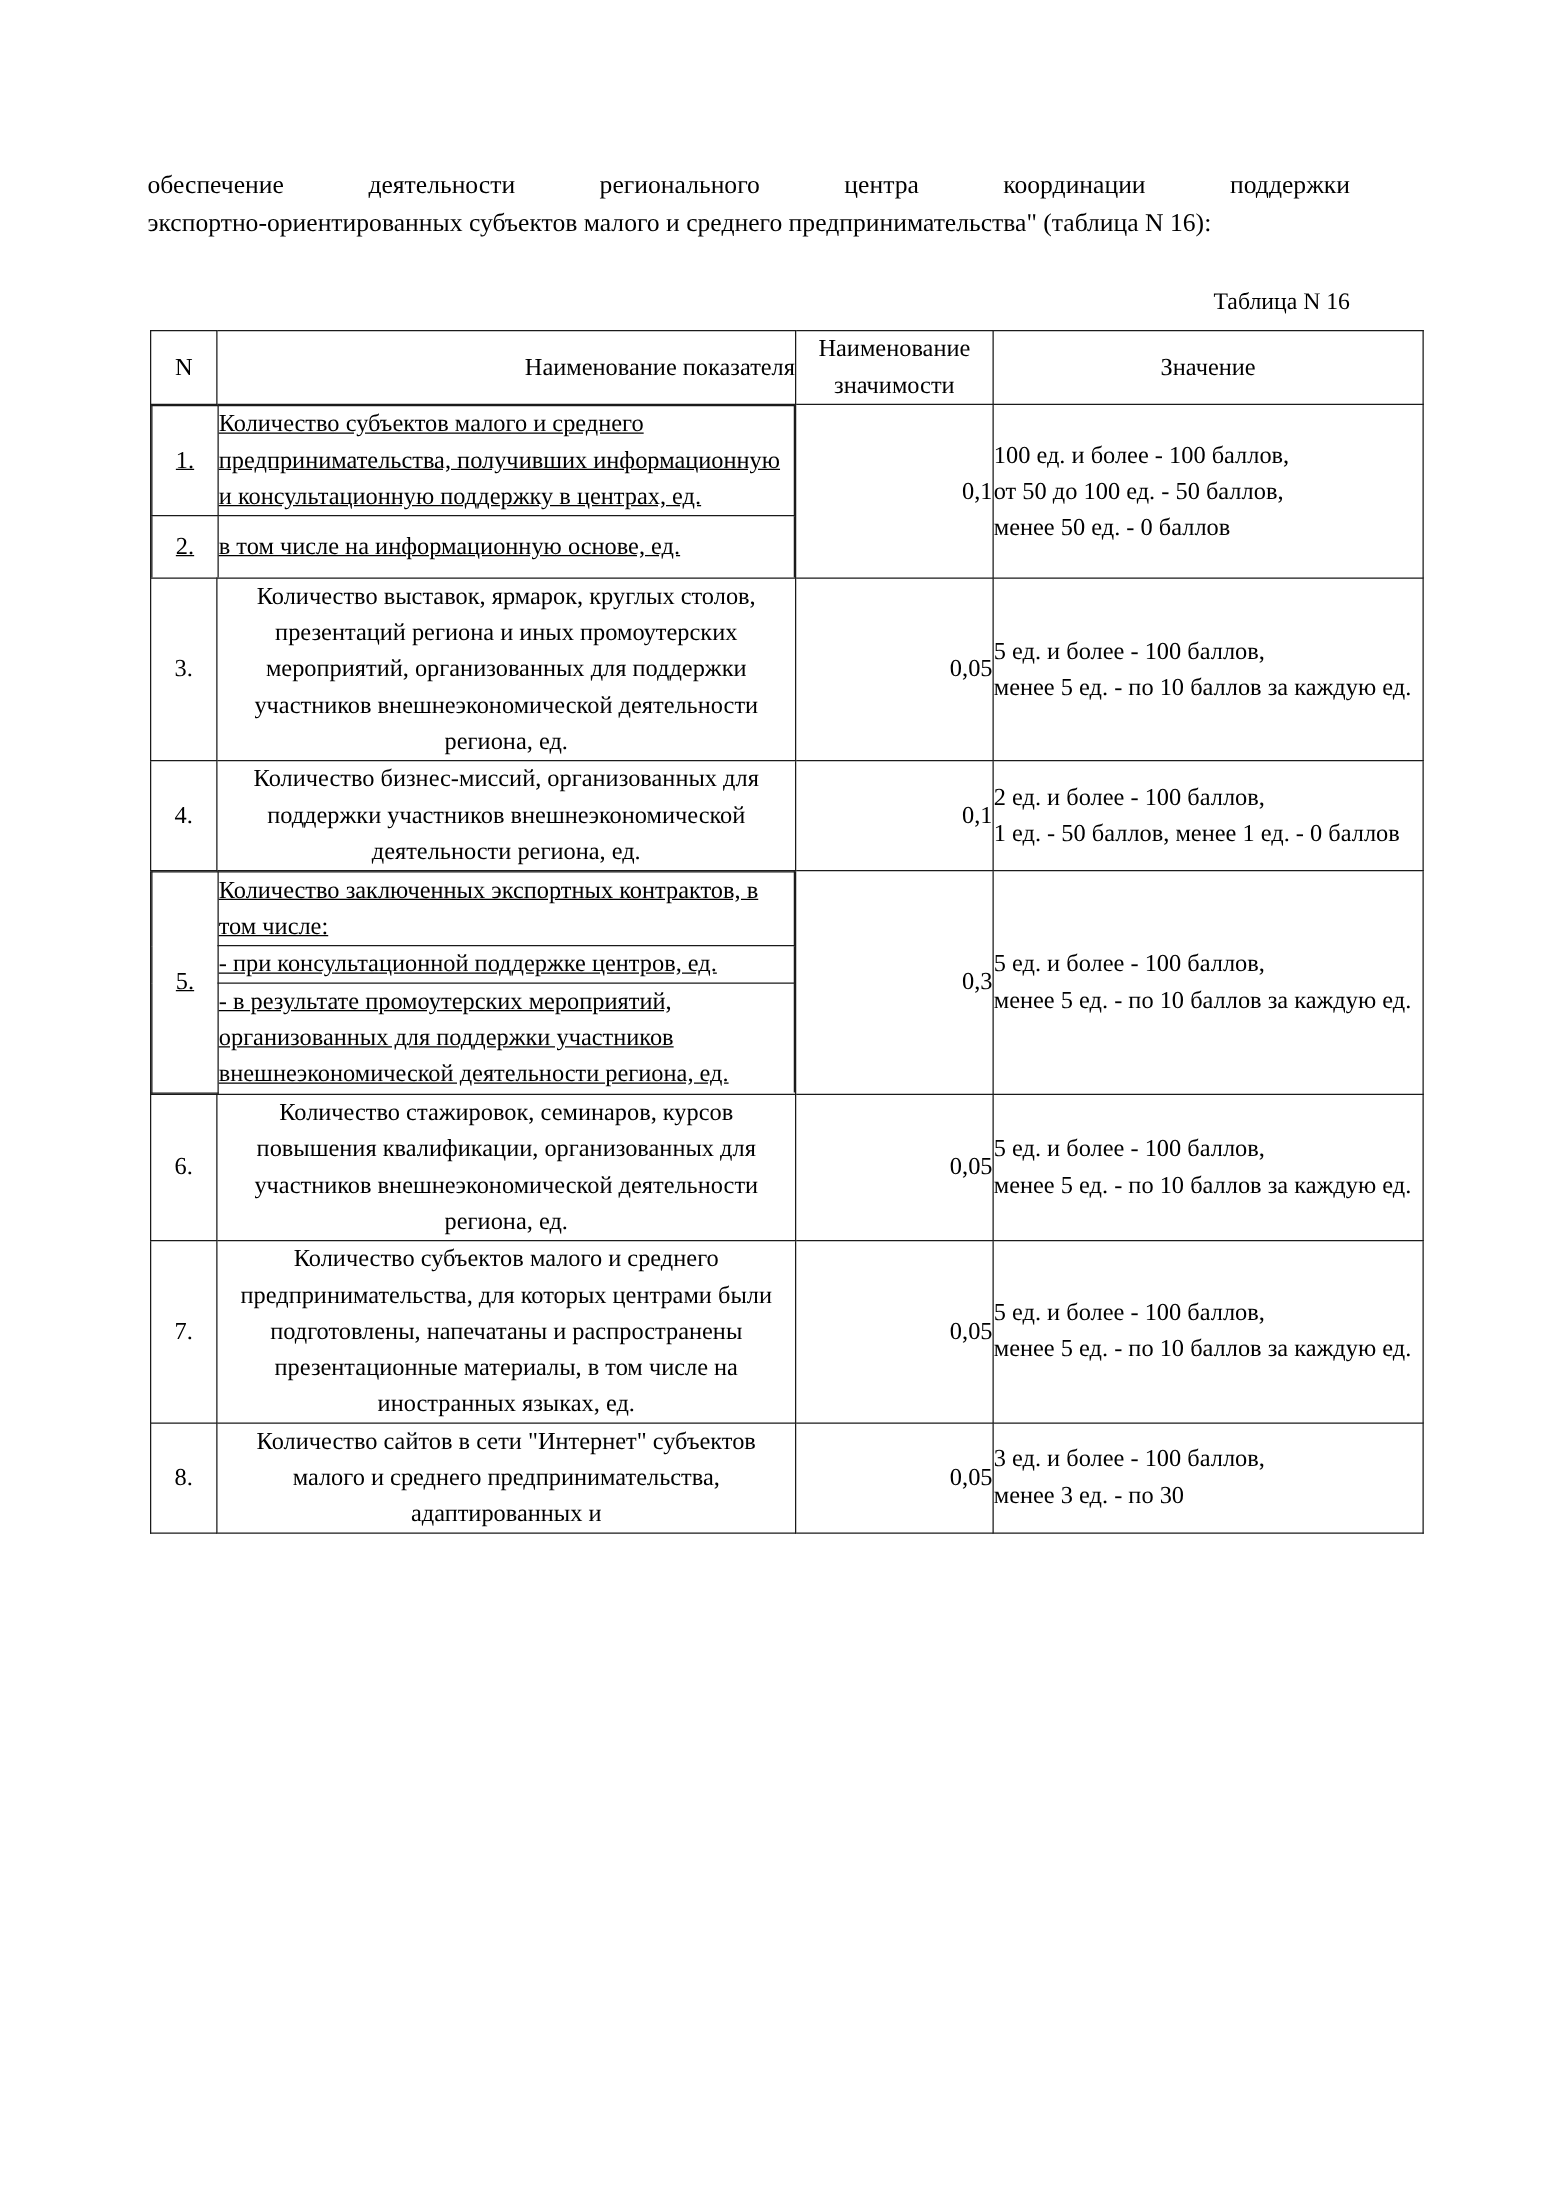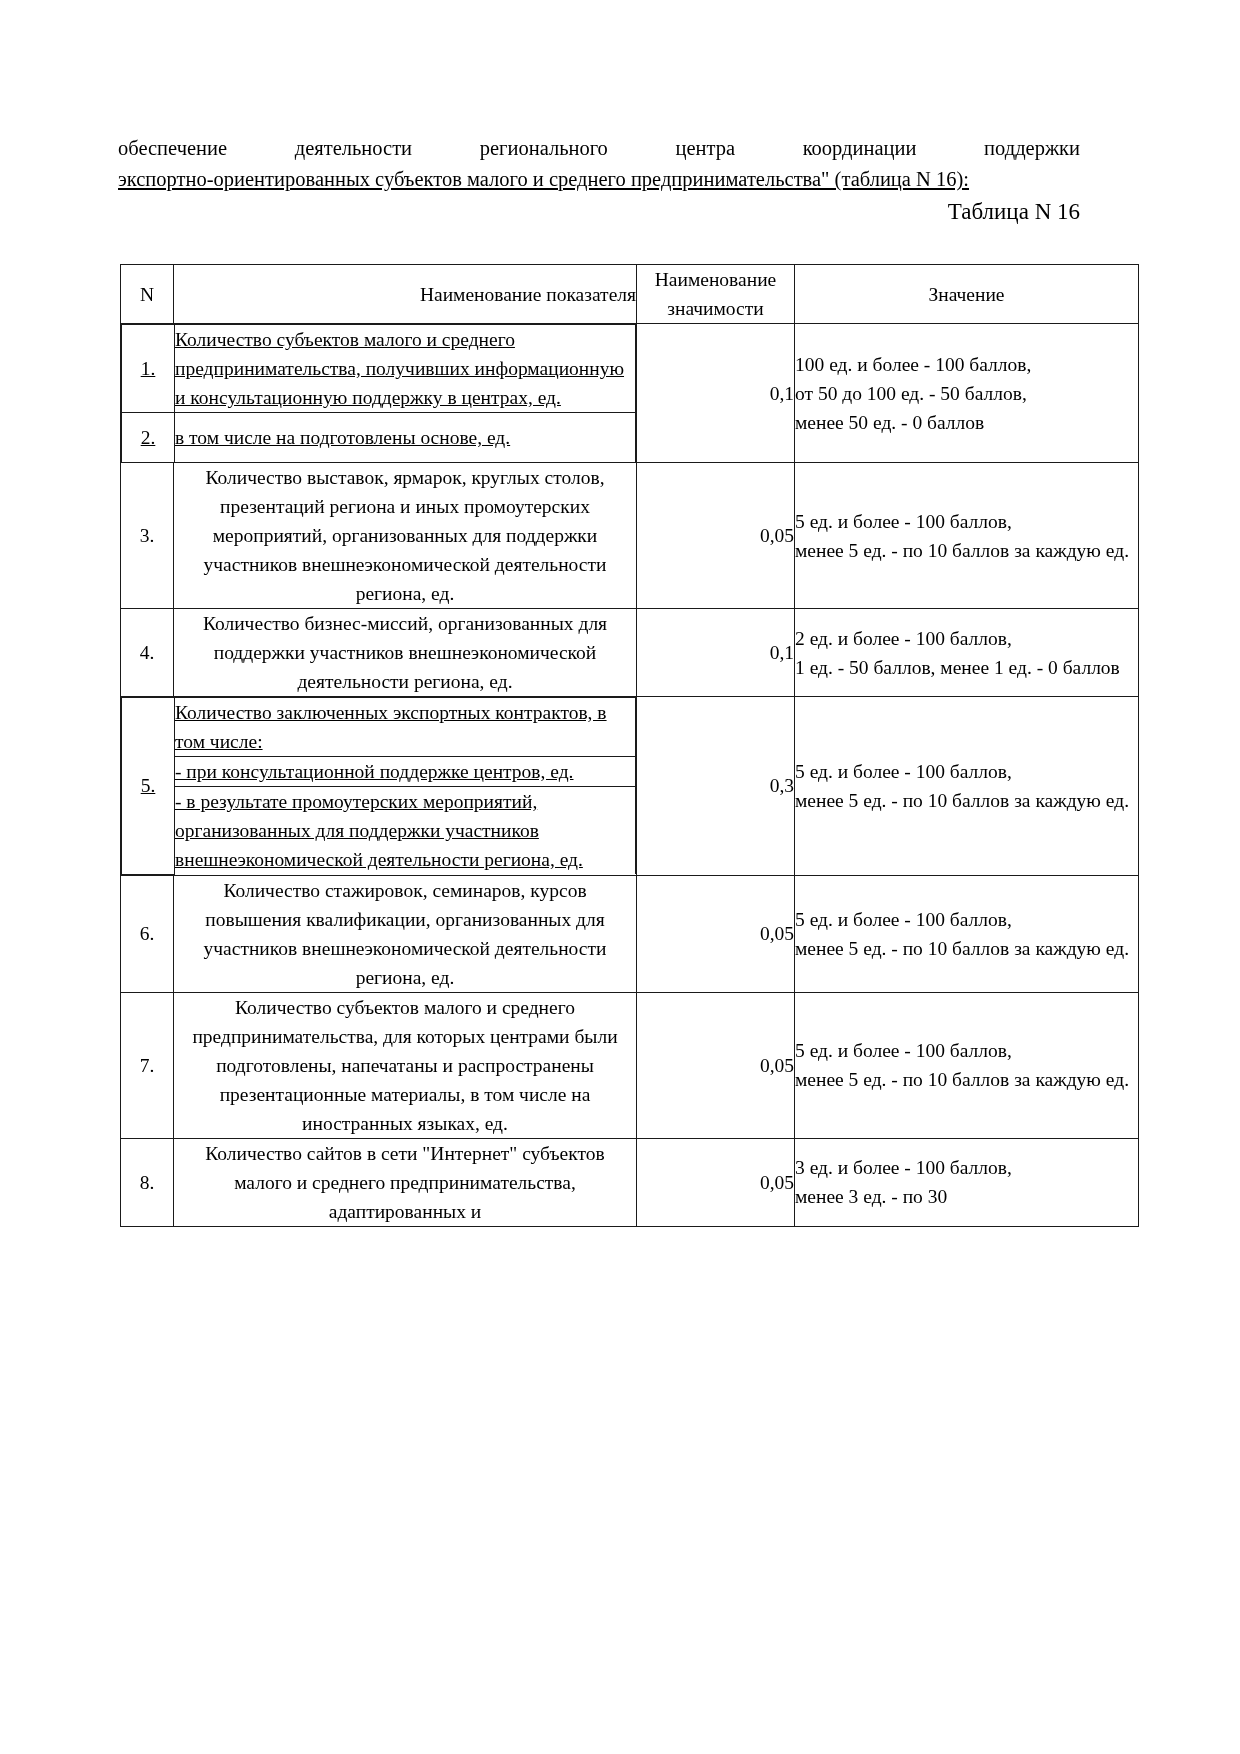--- a/index.html
+++ b/index.html
@@ -35,27 +35,26 @@
     text-justify: inter-word;
   }
   .intro .line1 {
     display: block;
     text-align: justify;
     text-align-last: justify;
   }
   .intro .line2 {
     display: block;
     text-align: left;
-    text-decoration: underline;
   }
   .table-caption {
     position: absolute;
     right: 180px;
-    top: 198px;
-    font-size: 23px;
+    top: 228px;
+    font-size: 19px;
     line-height: 28px;
     white-space: nowrap;
   }
   table.main {
     position: absolute;
     left: 100px;
     top: 264px;
     width: 1018px;
     border-collapse: collapse;
     table-layout: fixed;
@@ -137,21 +136,21 @@
                 <col style="width:53px">
                 <col>
               </colgroup>
             <tbody>
               <tr>
                 <td class="numcol">1.</td>
                 <td>Количество субъектов малого и среднего предпринимательства, получивших информационную и консультационную поддержку в центрах, ед.</td>
               </tr>
               <tr>
                 <td class="numcol">2.</td>
-                <td>в том числе на подготовлены основе, ед.</td>
+                <td>в том числе на информационную основе, ед.</td>
               </tr>
             </tbody>
           </table>
         </td>
         <td class="c-coef pad-cell">0,1</td>
         <td class="c-val pad-cell" style="white-space:pre-line">100 ед. и более - 100 баллов,
 от 50 до 100 ед. - 50 баллов,
 менее 50 ед. - 0 баллов</td>
       </tr>
 

